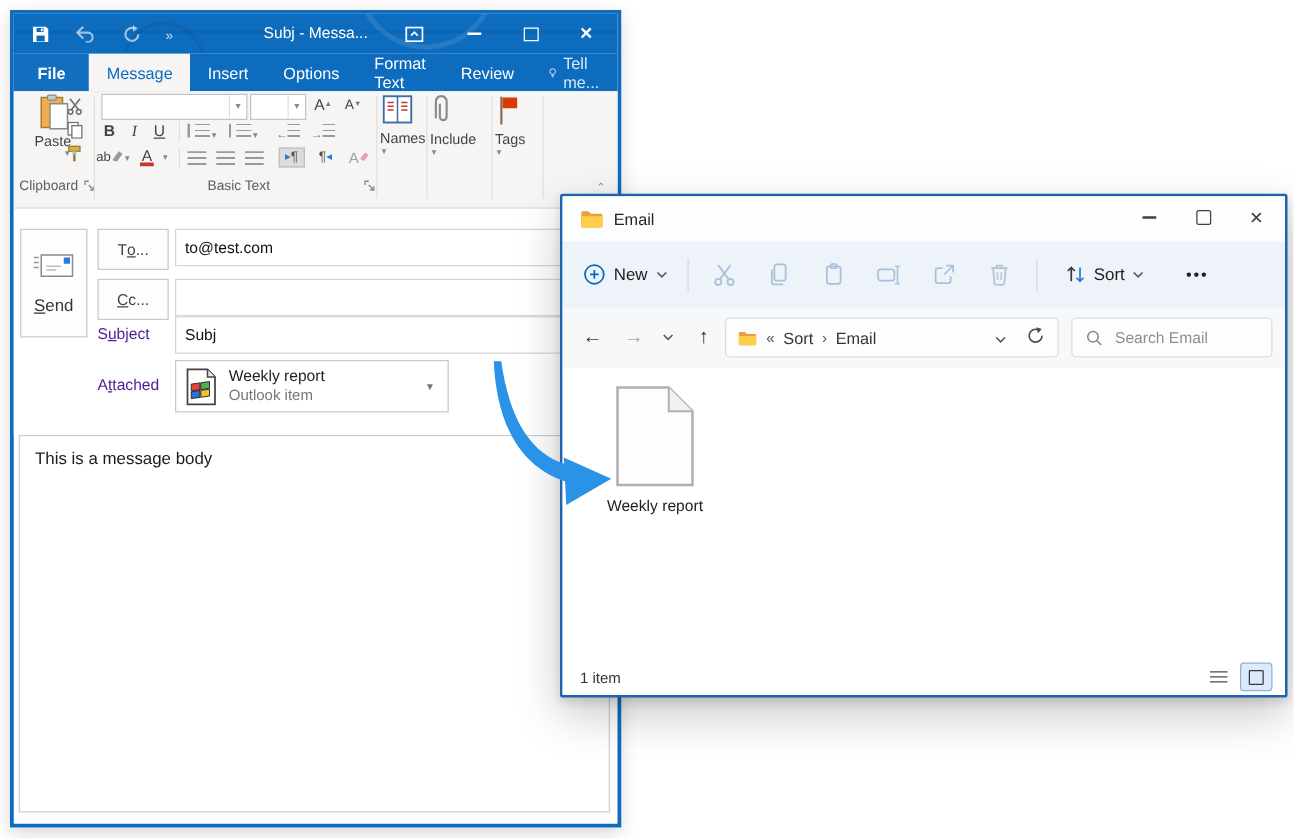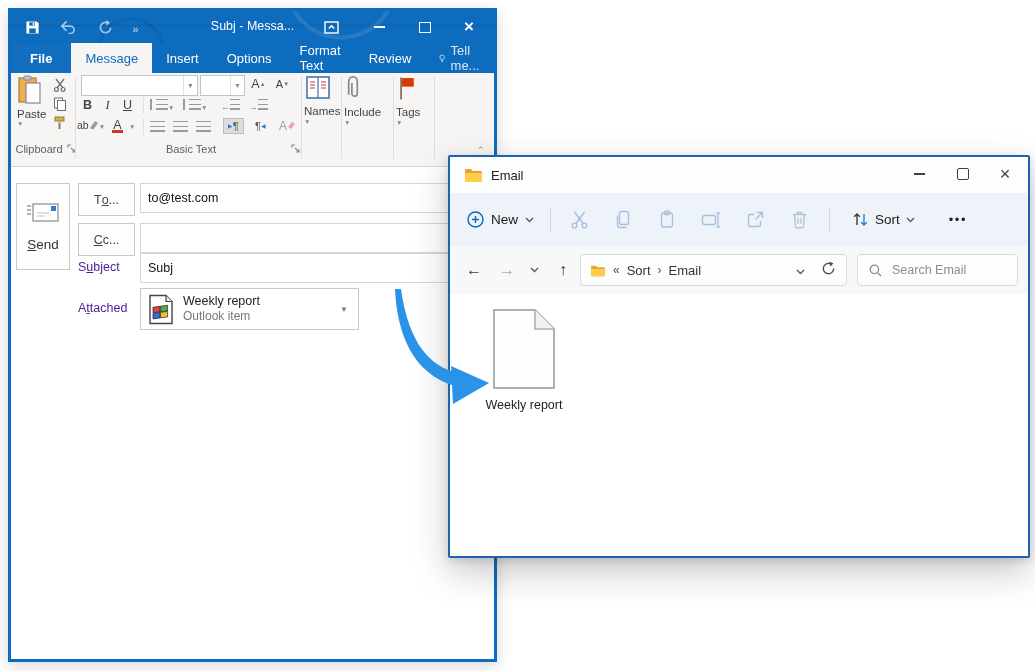--- a/index.html
+++ b/index.html
@@ -25,21 +25,21 @@
   .ol-tabs{left:0;top:32px;right:0;height:30px;background:#0e6cbe;display:flex;align-items:stretch;}
   .tab{color:#fff;font-size:13px;display:flex;align-items:center;padding:0 14px;cursor:default;}
   .tab.file{padding:0 19px;font-weight:bold;background:rgba(255,255,255,.02);}
   .tab.selected{background:#f6f5f4;color:#0e6cbe;}
   .tab.tellme{color:rgba(255,255,255,.85);gap:5px;}
   
   .ol-ribbon{left:0;top:62px;right:0;height:93px;background:#f6f5f4;border-bottom:1px solid #d6d6d6;font-size:11px;color:#555;}
   .rb-div{top:4px;width:1px;height:82px;background:#e0dfde;}
   .grp-label{top:70px;height:14px;font-size:11px;color:#5f5f5f;text-align:center;}
   .launcher{top:71px;width:11px;height:11px;}
-  .paste{left:6px;top:2px;width:40px;height:66px;display:flex;flex-direction:column;align-items:flex-start;}
+  .paste{left:6px;top:2px;width:40px;height:66px;display:flex;flex-direction:column;align-items:flex-end;}
   .paste-lbl{font-size:11.5px;color:#444;margin-top:3px;}
   .mini{width:18px;height:18px;display:flex;align-items:center;justify-content:center;}
   .combo{height:19px;background:#fff;border:1px solid #c3c3c3;display:flex;align-items:center;justify-content:flex-end;}
   .combo .car{font-size:7px;color:#8a8a8a;padding:0 3px;border-left:1px solid #e0e0e0;height:100%;display:flex;align-items:center;}
   .glyph-btn{font-size:12.5px;color:#444;width:17px;height:18px;display:flex;align-items:center;justify-content:center;}
   .glyph-btn.b{font-weight:bold;}
   .glyph-btn.i{font-style:italic;font-family:"Liberation Serif",serif;}
   .glyph-btn.u{text-decoration:underline;}
   .lines-ic{display:inline-block;width:15px;height:11px;
     background:repeating-linear-gradient(#9a9a9a 0 1.3px, transparent 1.3px 4.7px);}
@@ -324,20 +324,21 @@
           </g>
         </svg>
         <div style="margin-left:9px">
           <div class="chip-name">Weekly report</div>
           <div class="chip-type">Outlook item</div>
         </div>
         <span class="chip-caret">▼</span>
       </div>
     </div>
 
+    <div class="ab ol-body">This is a message body</div>
   </div>
 
   <div class="ab ex">
 
     <div class="ab ex-title">
       <svg width="19" height="16" viewBox="0 0 19 16" style="margin-left:14px">
         <path d="M1 3.2a1.2 1.2 0 0 1 1.2-1.2h4.6l2 2h8a1.2 1.2 0 0 1 1.2 1.2v8.6a1.2 1.2 0 0 1-1.2 1.2H2.2A1.2 1.2 0 0 1 1 13.8z" fill="#e9a23b"></path>
         <path d="M1 6h17v7.8a1.2 1.2 0 0 1-1.2 1.2H2.2A1.2 1.2 0 0 1 1 13.8z" fill="#ffcd4a"></path>
       </svg>
       <span class="ex-title-text">Email</span>
@@ -456,20 +457,31 @@
     <div class="ab ex-content">
       <div class="ab file-tile">
         <svg width="66" height="82" viewBox="0 0 66 82">
           <path d="M3 2h41l19 19v59H3z" fill="#fdfdfd" stroke="#b0b0b0" stroke-width="2"></path>
           <path d="M44 2v19h19" fill="#f1f1f1" stroke="#b0b0b0" stroke-width="1.6"></path>
         </svg>
         <span class="file-name">Weekly report</span>
       </div>
     </div>
 
+    <div class="ab ex-status">
+      <span style="margin-left:14px">1 item</span>
+      <span class="view-eq" style="margin-left:auto">
+          <span></span>
+          <span></span>
+          <span></span>
+        </span>
+      <span class="view-big" style="margin:0 10px 0 10px">
+          <i></i>
+        </span>
+    </div>
   </div>
 
   <svg class="ab arrow-svg" viewBox="0 0 125 122">
     <path d="M12 3 C14 48 30 88 72 100 L72 86 C40 78 24 46 18 3 Z" fill="#2a93e8"></path>
     <polygon points="68,80 106,97 70,118" fill="#2a93e8"></polygon>
   </svg>
 
 </div>
 
 </body></html>

